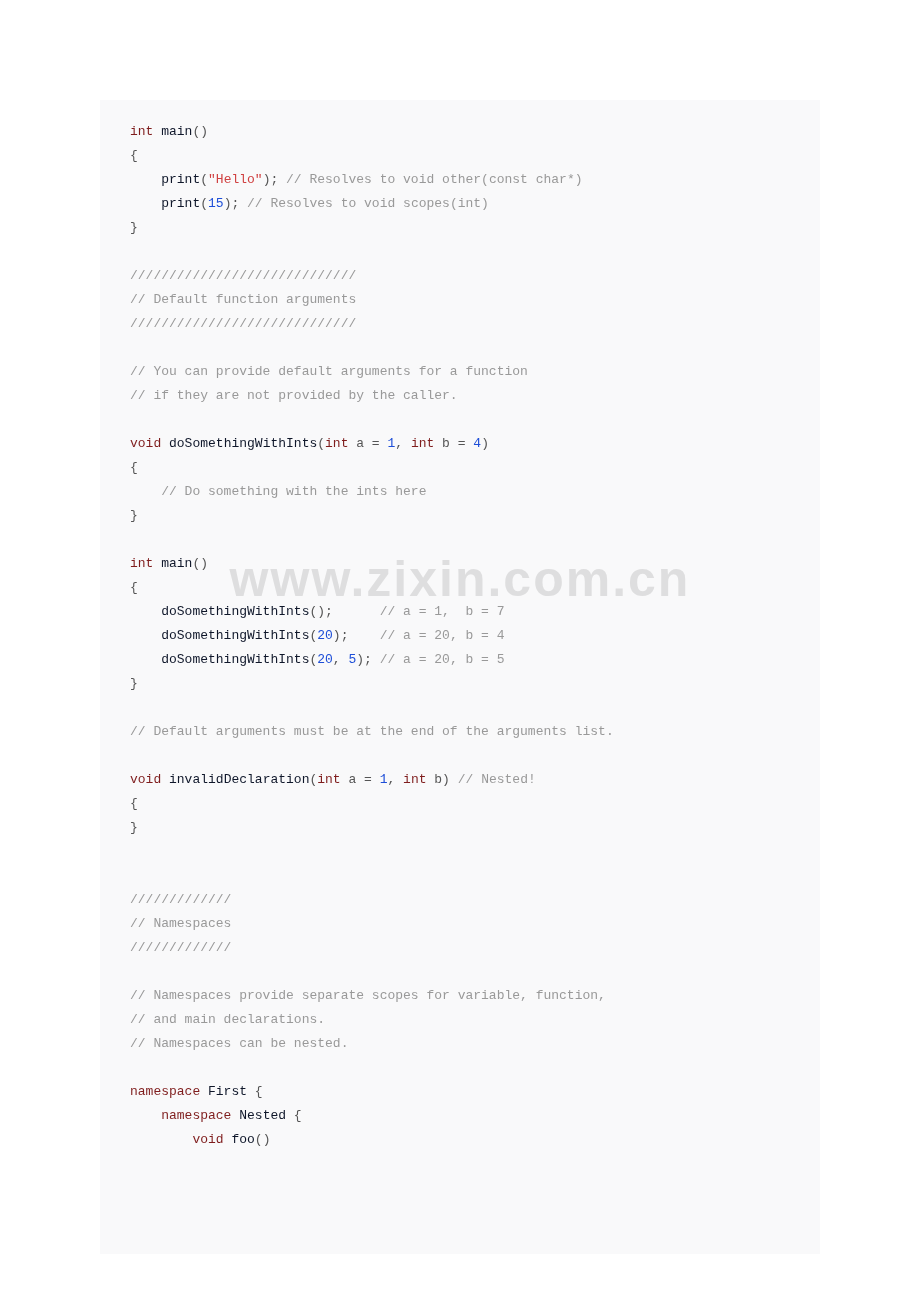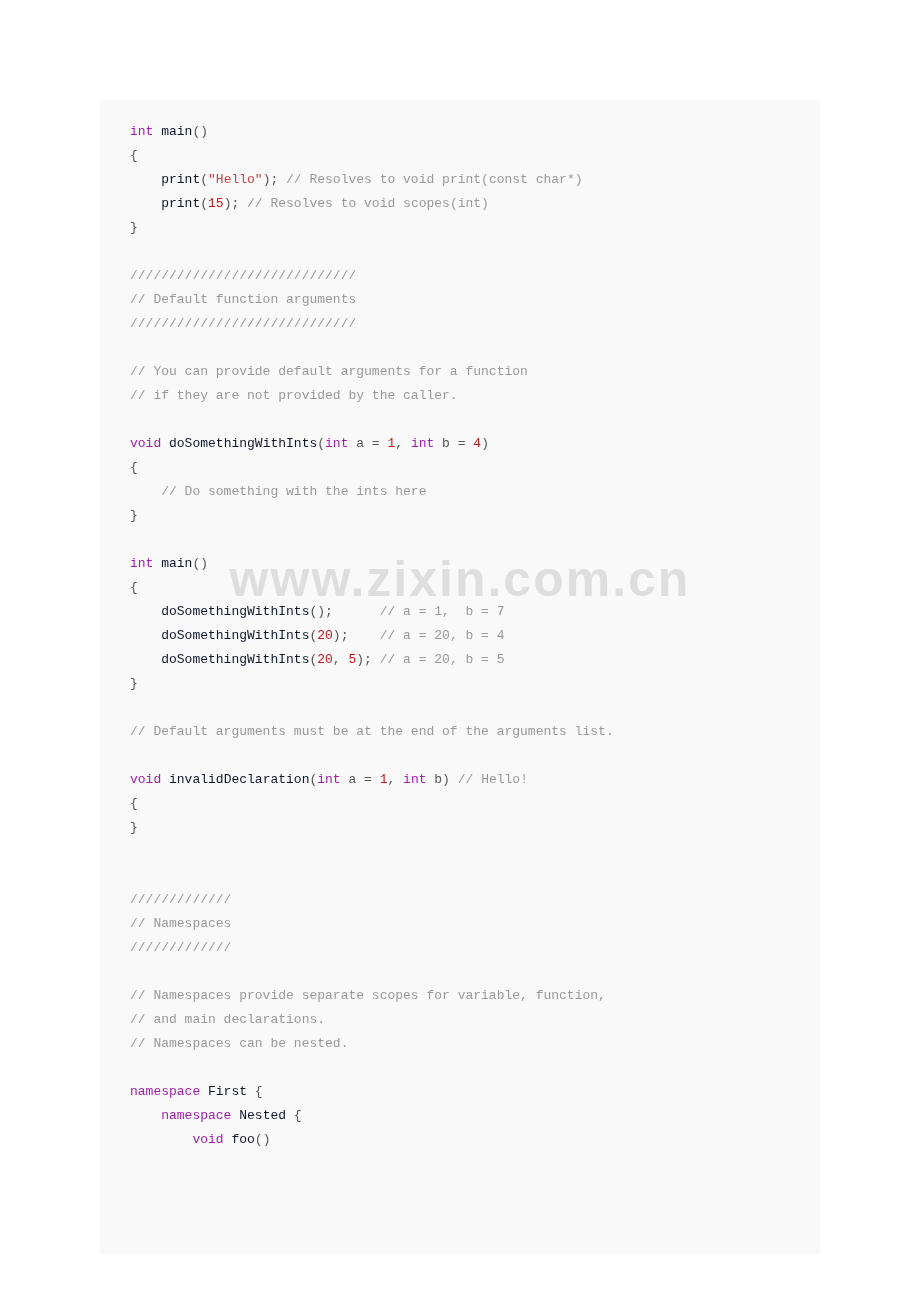--- a/index.html
+++ b/index.html
@@ -17,24 +17,24 @@
     right: 100px;
     bottom: 48px;
     background: #f9f9fa;
     padding: 20px 30px;
     font-size: 13px;
     line-height: 24px;
     color: #999999;
     white-space: pre;
     overflow: hidden;
   }
-  .kw { color: #a21caf; }
+  .kw { color: #7f1d1d; }
   .fn { color: #0f172a; }
   .str { color: #d04040; }
-  .num { color: #b91c1c; }
+  .num { color: #1d4ed8; }
   .punct { color: #555555; }
   .watermark {
     position: absolute;
     top: 550px;
     left: 0;
     width: 100%;
     text-align: center;
     font-family: Arial, sans-serif;
     font-size: 50px;
     font-weight: bold;
@@ -42,21 +42,21 @@
     letter-spacing: 2px;
     pointer-events: none;
     z-index: 10;
   }
 </style>
 </head>
 <body>
 
 <div class="code-block"><span class="kw">int</span><span class="fn"> main</span><span class="punct">()</span>
 <span class="punct">{</span>
-<span class="fn">    print</span><span class="punct">(</span><span class="str">"Hello"</span><span class="punct">);</span><span> // Resolves to void print(const char*)</span>
+<span class="fn">    print</span><span class="punct">(</span><span class="str">"Hello"</span><span class="punct">);</span><span> // Resolves to void other(const char*)</span>
 <span class="fn">    print</span><span class="punct">(</span><span class="num">15</span><span class="punct">);</span><span> // Resolves to void scopes(int)</span>
 <span class="punct">}</span>
 
 <span>/////////////////////////////</span>
 <span>// Default function arguments</span>
 <span>/////////////////////////////</span>
 
 <span>// You can provide default arguments for a function</span>
 <span>// if they are not provided by the caller.</span>
 
@@ -67,21 +67,21 @@
 
 <span class="kw">int</span><span class="fn"> main</span><span class="punct">()</span>
 <span class="punct">{</span>
 <span class="fn">    doSomethingWithInts</span><span class="punct">();</span><span>      // a = 1,  b = 7</span>
 <span class="fn">    doSomethingWithInts</span><span class="punct">(</span><span class="num">20</span><span class="punct">);</span><span>    // a = 20, b = 4</span>
 <span class="fn">    doSomethingWithInts</span><span class="punct">(</span><span class="num">20</span><span class="punct">, </span><span class="num">5</span><span class="punct">);</span><span> // a = 20, b = 5</span>
 <span class="punct">}</span>
 
 <span>// Default arguments must be at the end of the arguments list.</span>
 
-<span class="kw">void</span><span class="fn"> invalidDeclaration</span><span class="punct">(</span><span class="kw">int</span><span class="punct"> a = </span><span class="num">1</span><span class="punct">, </span><span class="kw">int</span><span class="punct"> b)</span><span> // Hello!</span>
+<span class="kw">void</span><span class="fn"> invalidDeclaration</span><span class="punct">(</span><span class="kw">int</span><span class="punct"> a = </span><span class="num">1</span><span class="punct">, </span><span class="kw">int</span><span class="punct"> b)</span><span> // Nested!</span>
 <span class="punct">{</span>
 <span class="punct">}</span>
 
 
 <span>/////////////</span>
 <span>// Namespaces</span>
 <span>/////////////</span>
 
 <span>// Namespaces provide separate scopes for variable, function,</span>
 <span>// and main declarations.</span>

